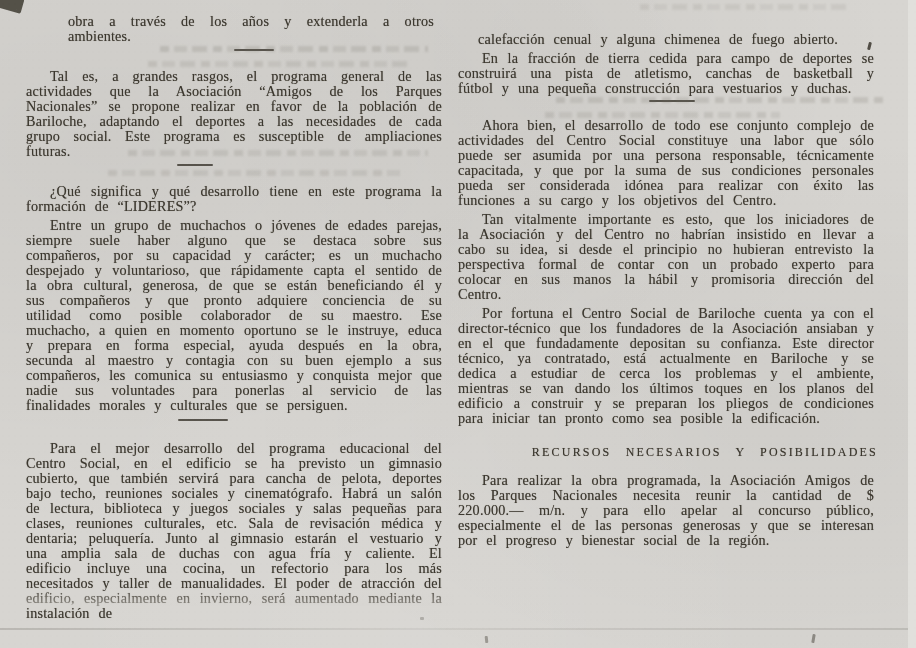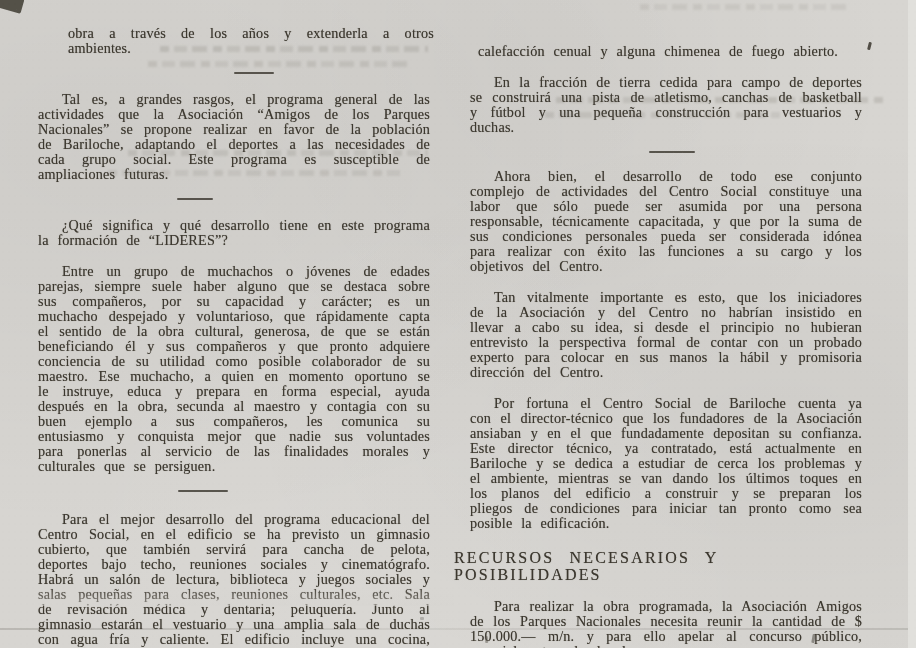--- a/index.html
+++ b/index.html
@@ -26,33 +26,33 @@
   }
   .col{
     position:absolute;top:0;width:424px;
     font-size:14.2px;line-height:15px;
     text-align:justify;
     word-spacing:5px;letter-spacing:.2px;
     text-shadow:0 0 .7px rgba(60,55,46,.55);
   }
   .col-left{left:22px;top:10px;}
   .col-right{left:454px;top:28px;}
-  .para{margin:16px;text-indent:24px;}
+  .para{margin:4px;text-indent:24px;}
   .noindent{text-indent:0;}
   .frag-l{margin-left:46px;margin-right:12px;}
   .frag-r{margin-left:24px;}
   .rule{border:none;height:0;border-top:2px solid rgba(56,52,44,.8);border-radius:1px;}
   .rule1{width:40px;margin:5px 0 18px 212px;}
   .rule2{width:36px;margin:5px 0 18px 155px;}
   .rule3{width:50px;margin:6px 0 20px 156px;}
   .rule-r{width:46px;margin:4px 0 16px 195px;}
   .heading{
     margin:18px 0 12px 0;
-    text-align:left;text-indent:0;
-    font-size:16px;line-height:17px;
+    text-align:right;text-indent:0;
+    font-size:12px;line-height:17px;
     letter-spacing:2.2px;word-spacing:9px;
     color:#3b372e;
   }
   .ghost{
     position:absolute;height:6px;
     filter:blur(1.1px);opacity:.5;pointer-events:none;
     background:repeating-linear-gradient(90deg,
       rgba(110,106,96,.40) 0 9px, rgba(110,106,96,0) 9px 14px,
       rgba(110,106,96,.30) 14px 27px, rgba(110,106,96,0) 27px 32px,
       rgba(110,106,96,.36) 32px 47px, rgba(110,106,96,0) 47px 53px);
@@ -104,21 +104,21 @@
   <div class="col col-right">
     <p class="para noindent frag-r">calefacción cenual y alguna chimenea de fuego abierto.</p>
     <p class="para">En la fracción de tierra cedida para campo de deportes se construirá una pista de atletismo, canchas de basketball y fútbol y una pequeña construcción para vestuarios y duchas.</p>
     <hr class="rule rule-r">
     <p class="para">Ahora bien, el desarrollo de todo ese conjunto complejo de actividades del Centro Social constituye una labor que sólo puede ser asumida por una persona responsable, técnicamente capacitada, y que por la suma de sus condiciones personales pueda ser considerada idónea para realizar con éxito las funciones a su cargo y los objetivos del Centro.</p>
     <p class="para">Tan vitalmente importante es esto, que los iniciadores de la Asociación y del Centro no habrían insistido en llevar a cabo su idea, si desde el principio no hubieran entrevisto la perspectiva formal de contar con un probado experto para colocar en sus manos la hábil y promisoria dirección del Centro.</p>
     <p class="para">Por fortuna el Centro Social de Bariloche cuenta ya con el director-técnico que los fundadores de la Asociación ansiaban y en el que fundadamente depositan su confianza. Este director técnico, ya contratado, está actualmente en Bariloche y se dedica a estudiar de cerca los problemas y el ambiente, mientras se van dando los últimos toques en los planos del edificio a construir y se preparan los pliegos de condiciones para iniciar tan pronto como sea posible la edificación.</p>
     <div class="heading">
       <div>RECURSOS NECESARIOS Y POSIBILIDADES</div>
     </div>
-    <p class="para">Para realizar la obra programada, la Asociación Amigos de los Parques Nacionales necesita reunir la cantidad de $ 150.000.— m/n. y para ello apelar al concurso público, especialmente el de las personas generosas y que se interesan por el progreso y bienestar social de la región.</p>
+    <p class="para">Para realizar la obra programada, la Asociación Amigos de los Parques Nacionales necesita reunir la cantidad de $ 220.000.— m/n. y para ello apelar al concurso público, especialmente el de las personas generosas y que se interesan por el progreso y bienestar social de la región.</p>
   </div>
 
   <div class="ghost g1"></div>
   <div class="ghost g2"></div>
   <div class="ghost g3"></div>
   <div class="ghost g4"></div>
   <div class="ghost g5"></div>
   <div class="ghost g6"></div>
   <div class="ghost g7"></div>
 

